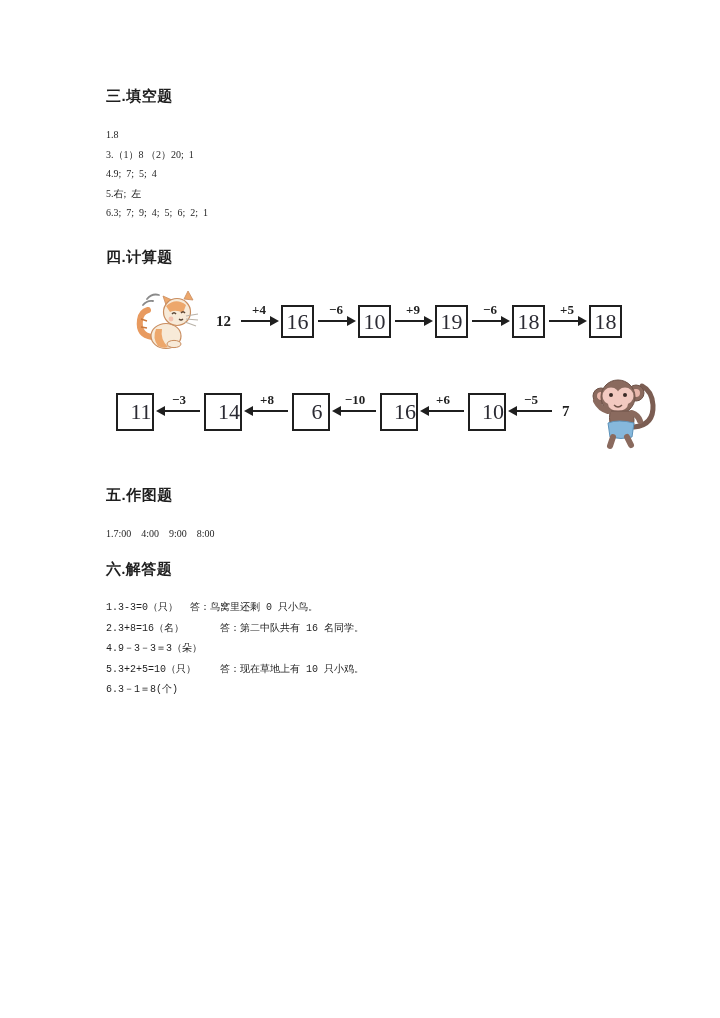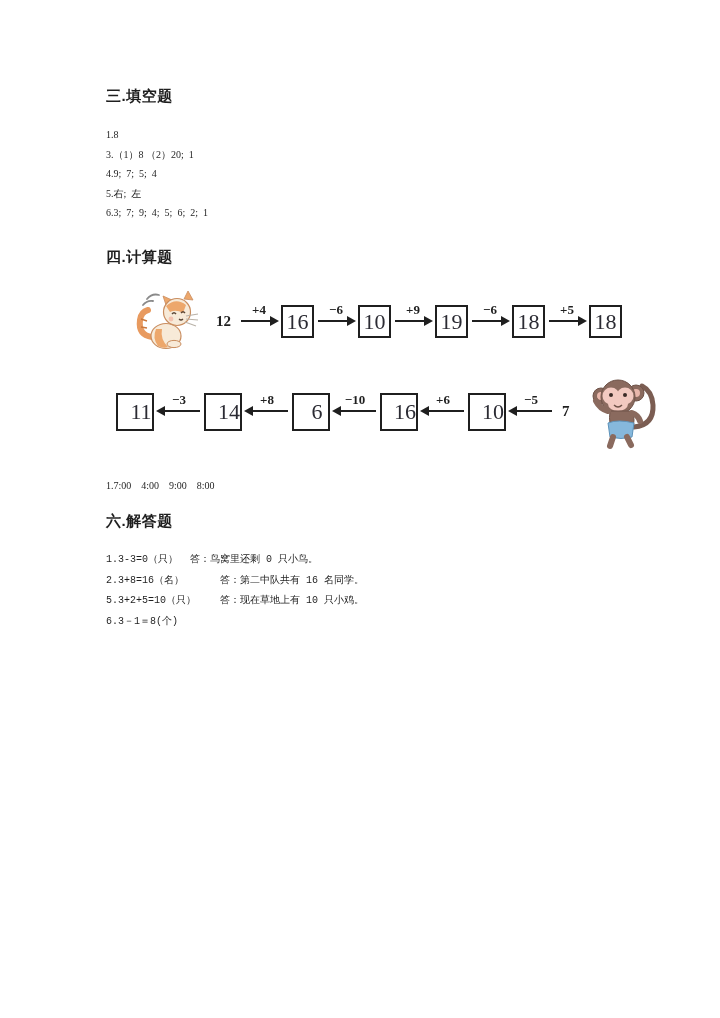--- a/index.html
+++ b/index.html
@@ -22,21 +22,21 @@
     margin:0;
   }
   .block { margin-top:21px; }
   .line {
     font-size:10px;
     line-height:19.5px;
     white-space:pre-wrap;
   }
   .gap-s4   { margin-top:26px; }
   .gap-s5   { margin-top:32px; }
-  .gap-s6   { margin-top:18px; }
+  .gap-s6   { margin-top:18px;font-family:Liberation Serif, serif; }
   .s6 .line { line-height:20.5px;font-family:Liberation Mono, monospace; }
 
   
   .diagram { margin-top:24px; }
   .chain {
     display:flex; align-items:center;
   }
   .chain-1 { margin-left:28px; }
   .chain-2 { margin-top:14px; margin-left:10px; }
   .numbox {
@@ -205,26 +205,28 @@
             <path d="M26 42 q-2 14 4 22 l18 -2 q4 -12 0 -20 z" fill="#8a6a5e" stroke="#6e5248" stroke-width="1"></path>
             <path d="M24 42 q-8 -2 -12 -10" fill="none" stroke="#8a6a5e" stroke-width="6" stroke-linecap="round"></path>
             <path d="M48 44 q6 2 8 8" fill="none" stroke="#8a6a5e" stroke-width="6" stroke-linecap="round"></path>
             <path d="M24 54 q10 -4 26 0 l-2 14 q-11 3 -22 0 z" fill="#86b8dc" stroke="#5e93ba" stroke-width="1"></path>
             <path d="M29 68 l-3 9 M43 68 l4 8" stroke="#8a6a5e" stroke-width="6" stroke-linecap="round"></path>
           </svg>
         </span>
       </div>
     </div>
 
+    <h2 class="sec-title gap-s5">五.作图题</h2>
     <div class="block">
       <div class="line">1.7:00    4:00    9:00    8:00</div>
     </div>
 
     <h2 class="sec-title gap-s6">六.解答题</h2>
     <div class="block s6">
       <div class="line">1.3-3=0（只）  答：鸟窝里还剩 0 只小鸟。</div>
       <div class="line">2.3+8=16（名）      答：第二中队共有 16 名同学。</div>
+      <div class="line">4.9－3－3＝3（朵）</div>
       <div class="line">5.3+2+5=10（只）    答：现在草地上有 10 只小鸡。</div>
       <div class="line">6.3－1＝8(个)</div>
     </div>
 
   </div>
 </div>
 
 </body></html>

